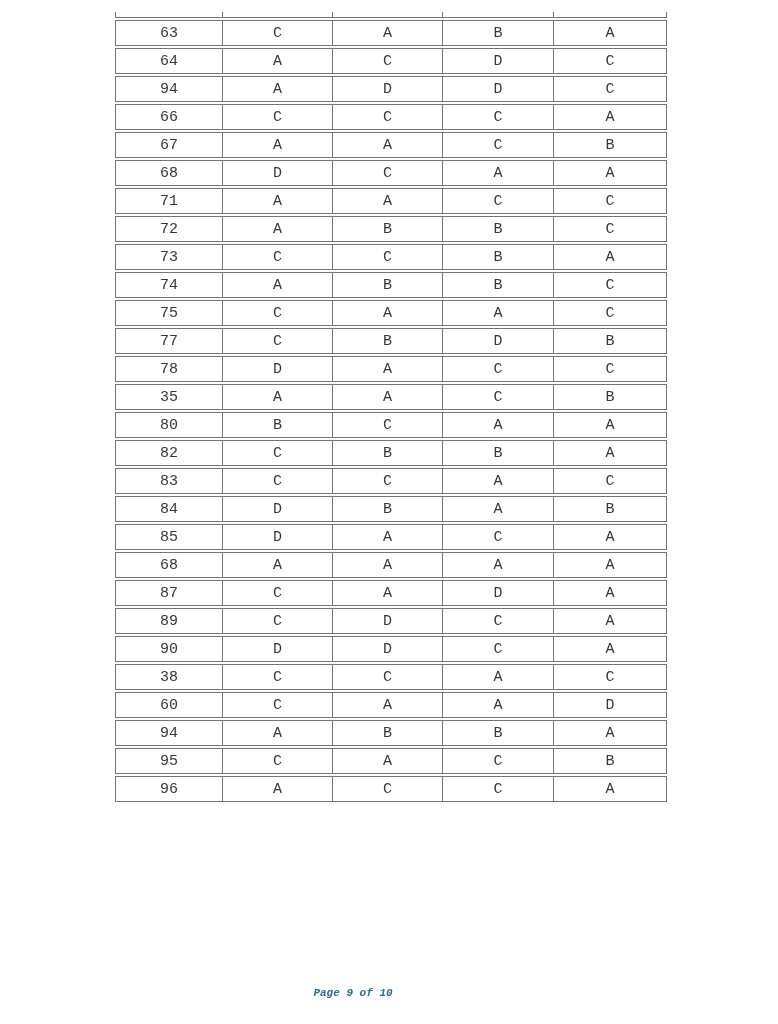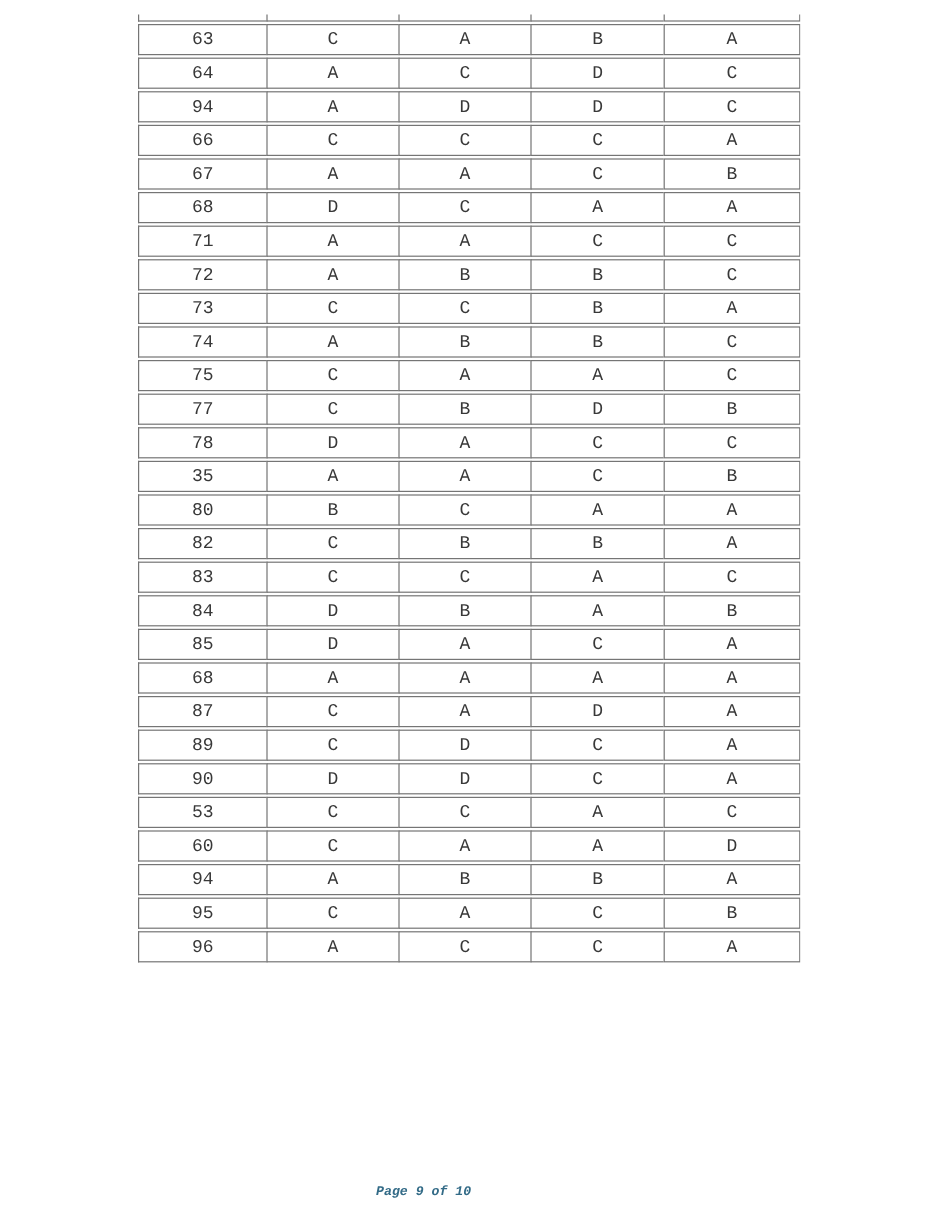--- a/index.html
+++ b/index.html
@@ -238,21 +238,21 @@
             <td>A</td>
           </tr>
           <tr>
             <td>90</td>
             <td>D</td>
             <td>D</td>
             <td>C</td>
             <td>A</td>
           </tr>
           <tr>
-            <td>53</td>
+            <td>38</td>
             <td>C</td>
             <td>C</td>
             <td>A</td>
             <td>C</td>
           </tr>
           <tr>
             <td>60</td>
             <td>C</td>
             <td>A</td>
             <td>A</td>

